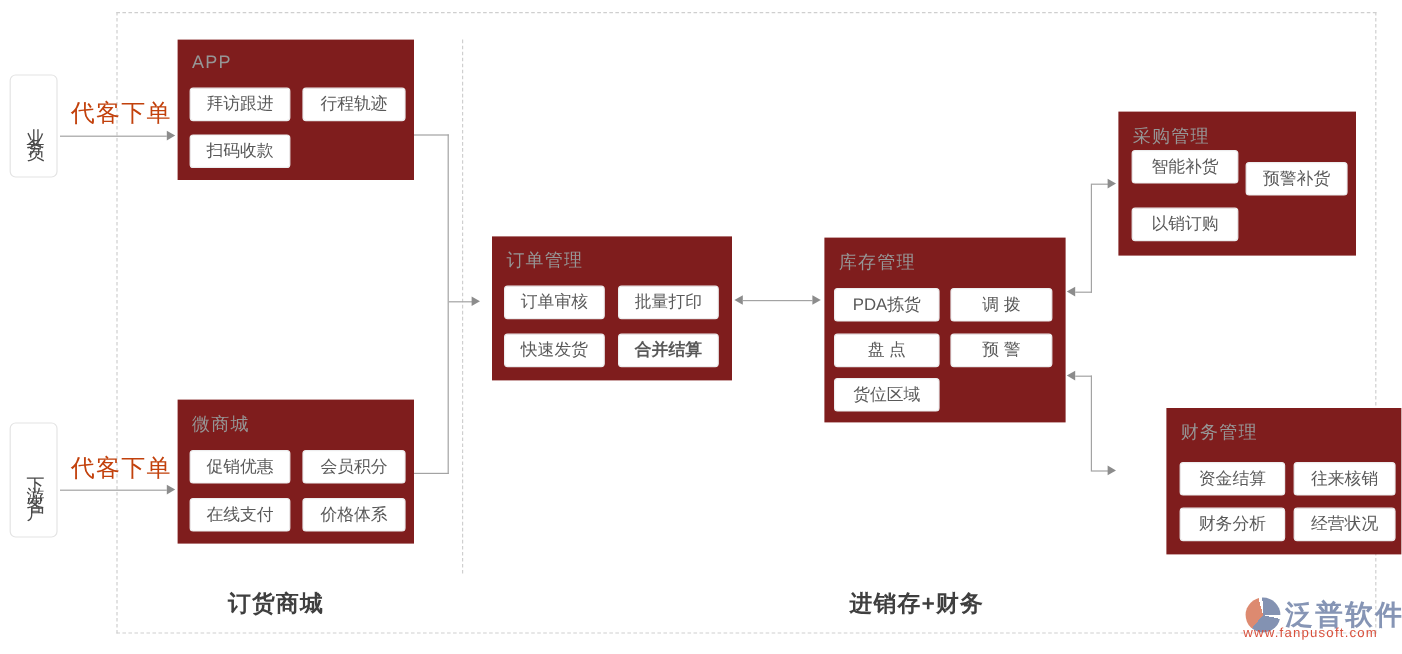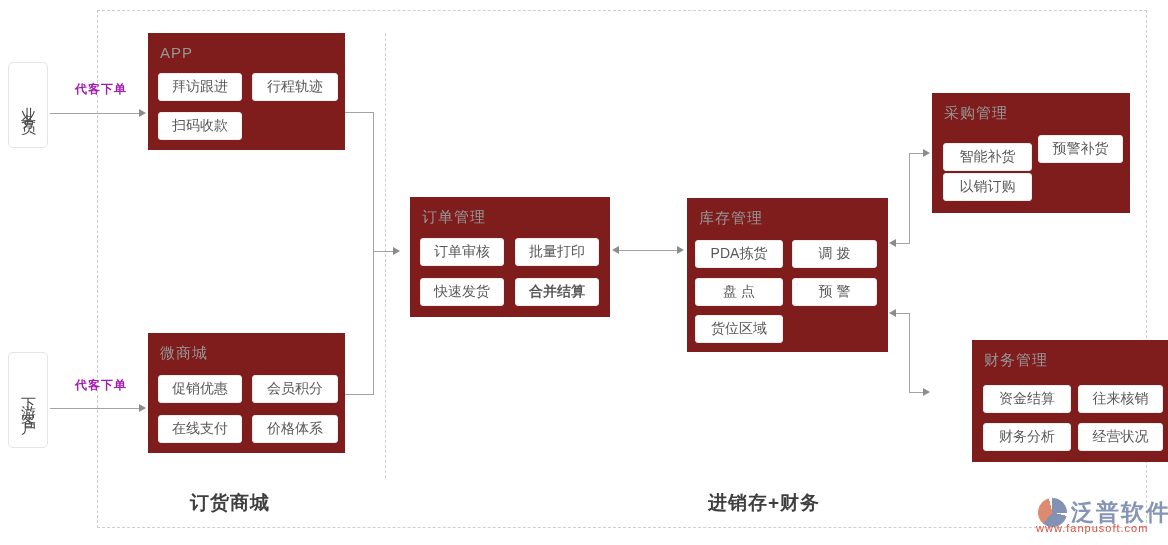--- a/index.html
+++ b/index.html
@@ -10,22 +10,22 @@
   .dashed-rect { position:absolute; left:97px; top:10px; width:1050px; height:518px;
                  border:1px dashed #cfcfcf; }
   .v-divider  { position:absolute; left:385px; top:33px; height:445px; width:0;
                  border-left:1px dashed #cfcfcf; }
 
   .actor { position:absolute; width:40px; background:#fff; border:1px solid #e4e4e4;
            border-radius:5px; color:#4a4a4a; font-size:15px;
            writing-mode:vertical-lr; text-orientation:upright; letter-spacing:7px;
            display:flex; align-items:center; justify-content:center; }
 
-  .arrow-label { position:absolute; font-size:12px; color:#a21caf; letter-spacing:1px;
-                 width:84px; text-align:center;font-weight:bold; }
+  .arrow-label { position:absolute; font-size:20px; color:#c2410c; letter-spacing:1px;
+                 width:84px; text-align:center; }
 
   .panel { position:absolute; background:#7f1d1d; }
   .panel-title { position:absolute; left:12px; top:11px; font-size:15px; color:#969696;
                  letter-spacing:1px; }
   .btn { position:absolute; height:28px; background:#ffffff; border:1px solid #ededee;
          border-radius:3px; font-size:14px; color:#595959;
          display:flex; align-items:center; justify-content:center; }
 
   .hline { position:absolute; height:1px; background:#a3a3a3; }
   .vline { position:absolute; width:1px;  background:#a3a3a3; }
@@ -116,21 +116,21 @@
   <div class="ah-right" style="left:923px;top:149px;"></div>
 
   <div class="ah-left" style="left:889px;top:309px;"></div>
   <div class="hline" style="left:896px;top:313px;width:14px;"></div>
   <div class="vline" style="left:909px;top:313px;height:80px;"></div>
   <div class="hline" style="left:910px;top:392px;width:14px;"></div>
   <div class="ah-right" style="left:923px;top:388px;"></div>
 
   <div class="panel" style="left:932px;top:93px;width:198px;height:120px;">
     <div class="panel-title">采购管理</div>
-    <div class="btn" style="left:11px;top:50px;width:89px;font-family:Liberation Mono, monospace;">智能补货</div>
+    <div class="btn" style="left:11px;top:32px;width:89px;font-family:Liberation Mono, monospace;">智能补货</div>
     <div class="btn" style="left:106px;top:42px;width:85px;">预警补货</div>
     <div class="btn" style="left:11px;top:80px;width:89px;">以销订购</div>
   </div>
 
   <div class="panel" style="left:972px;top:340px;width:198px;height:122px;">
     <div class="panel-title">财务管理</div>
     <div class="btn" style="left:11px;top:45px;width:88px;">资金结算</div>
     <div class="btn" style="left:106px;top:45px;width:85px;">往来核销</div>
     <div class="btn" style="left:11px;top:83px;width:88px;">财务分析</div>
     <div class="btn" style="left:106px;top:83px;width:85px;">经营状况</div>

